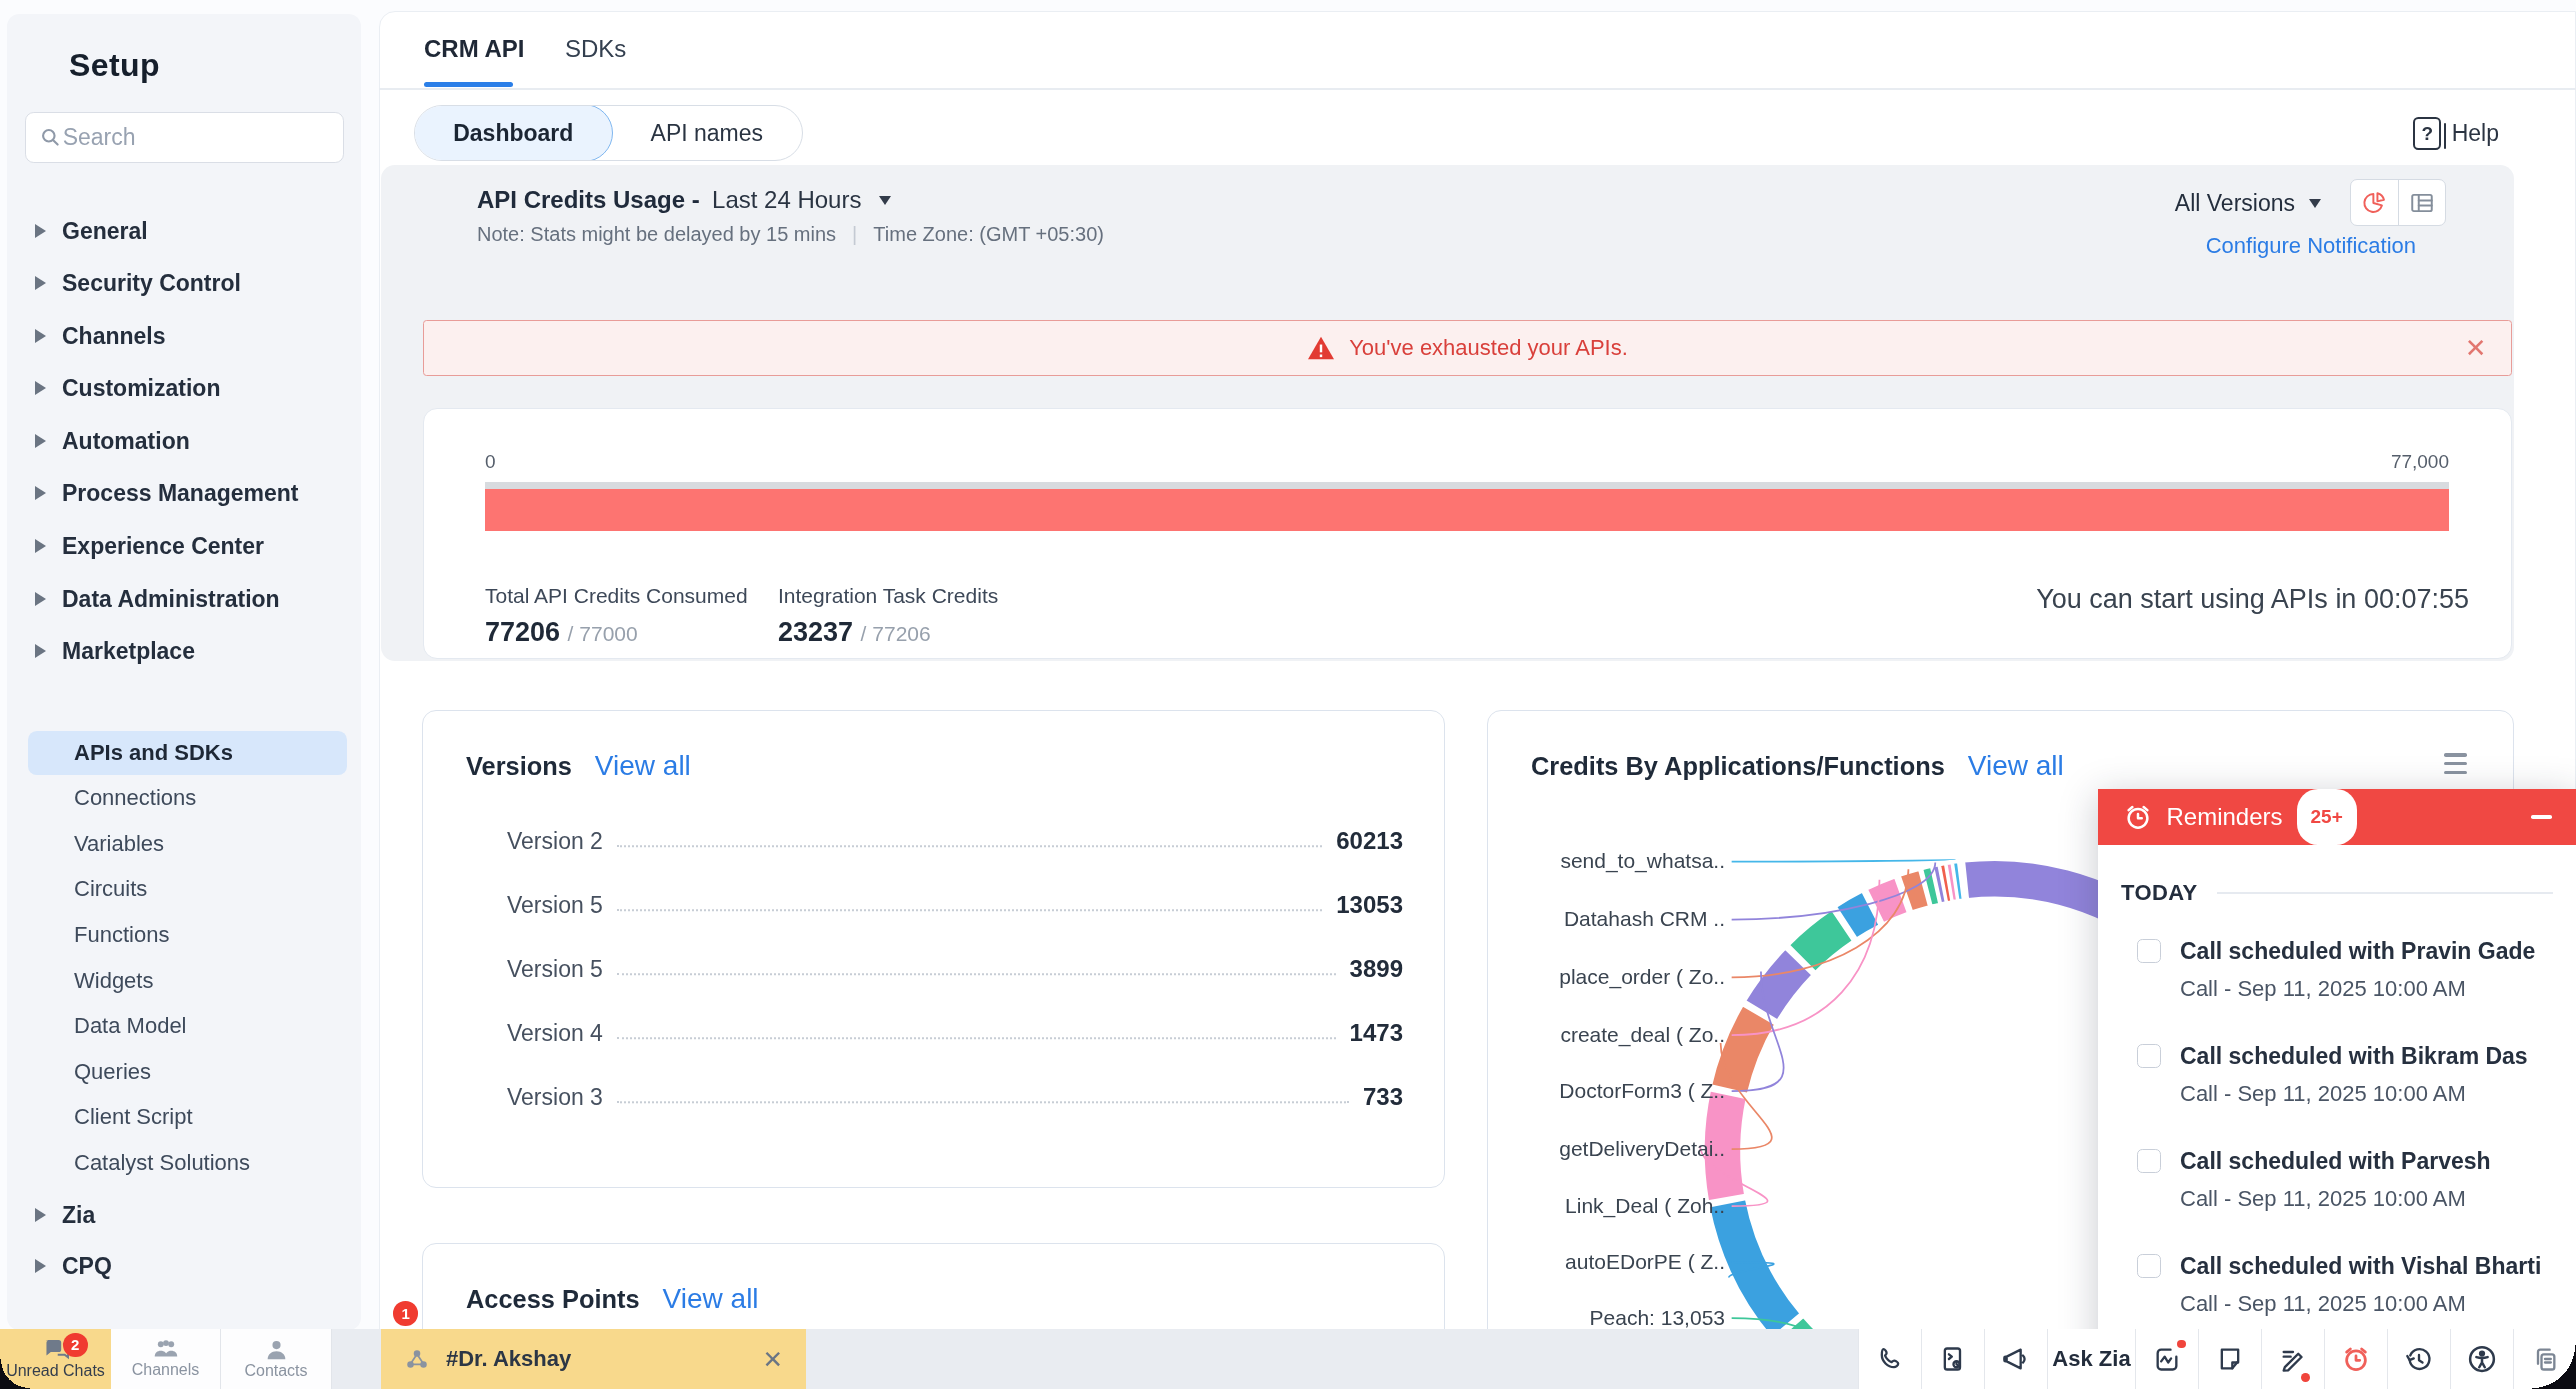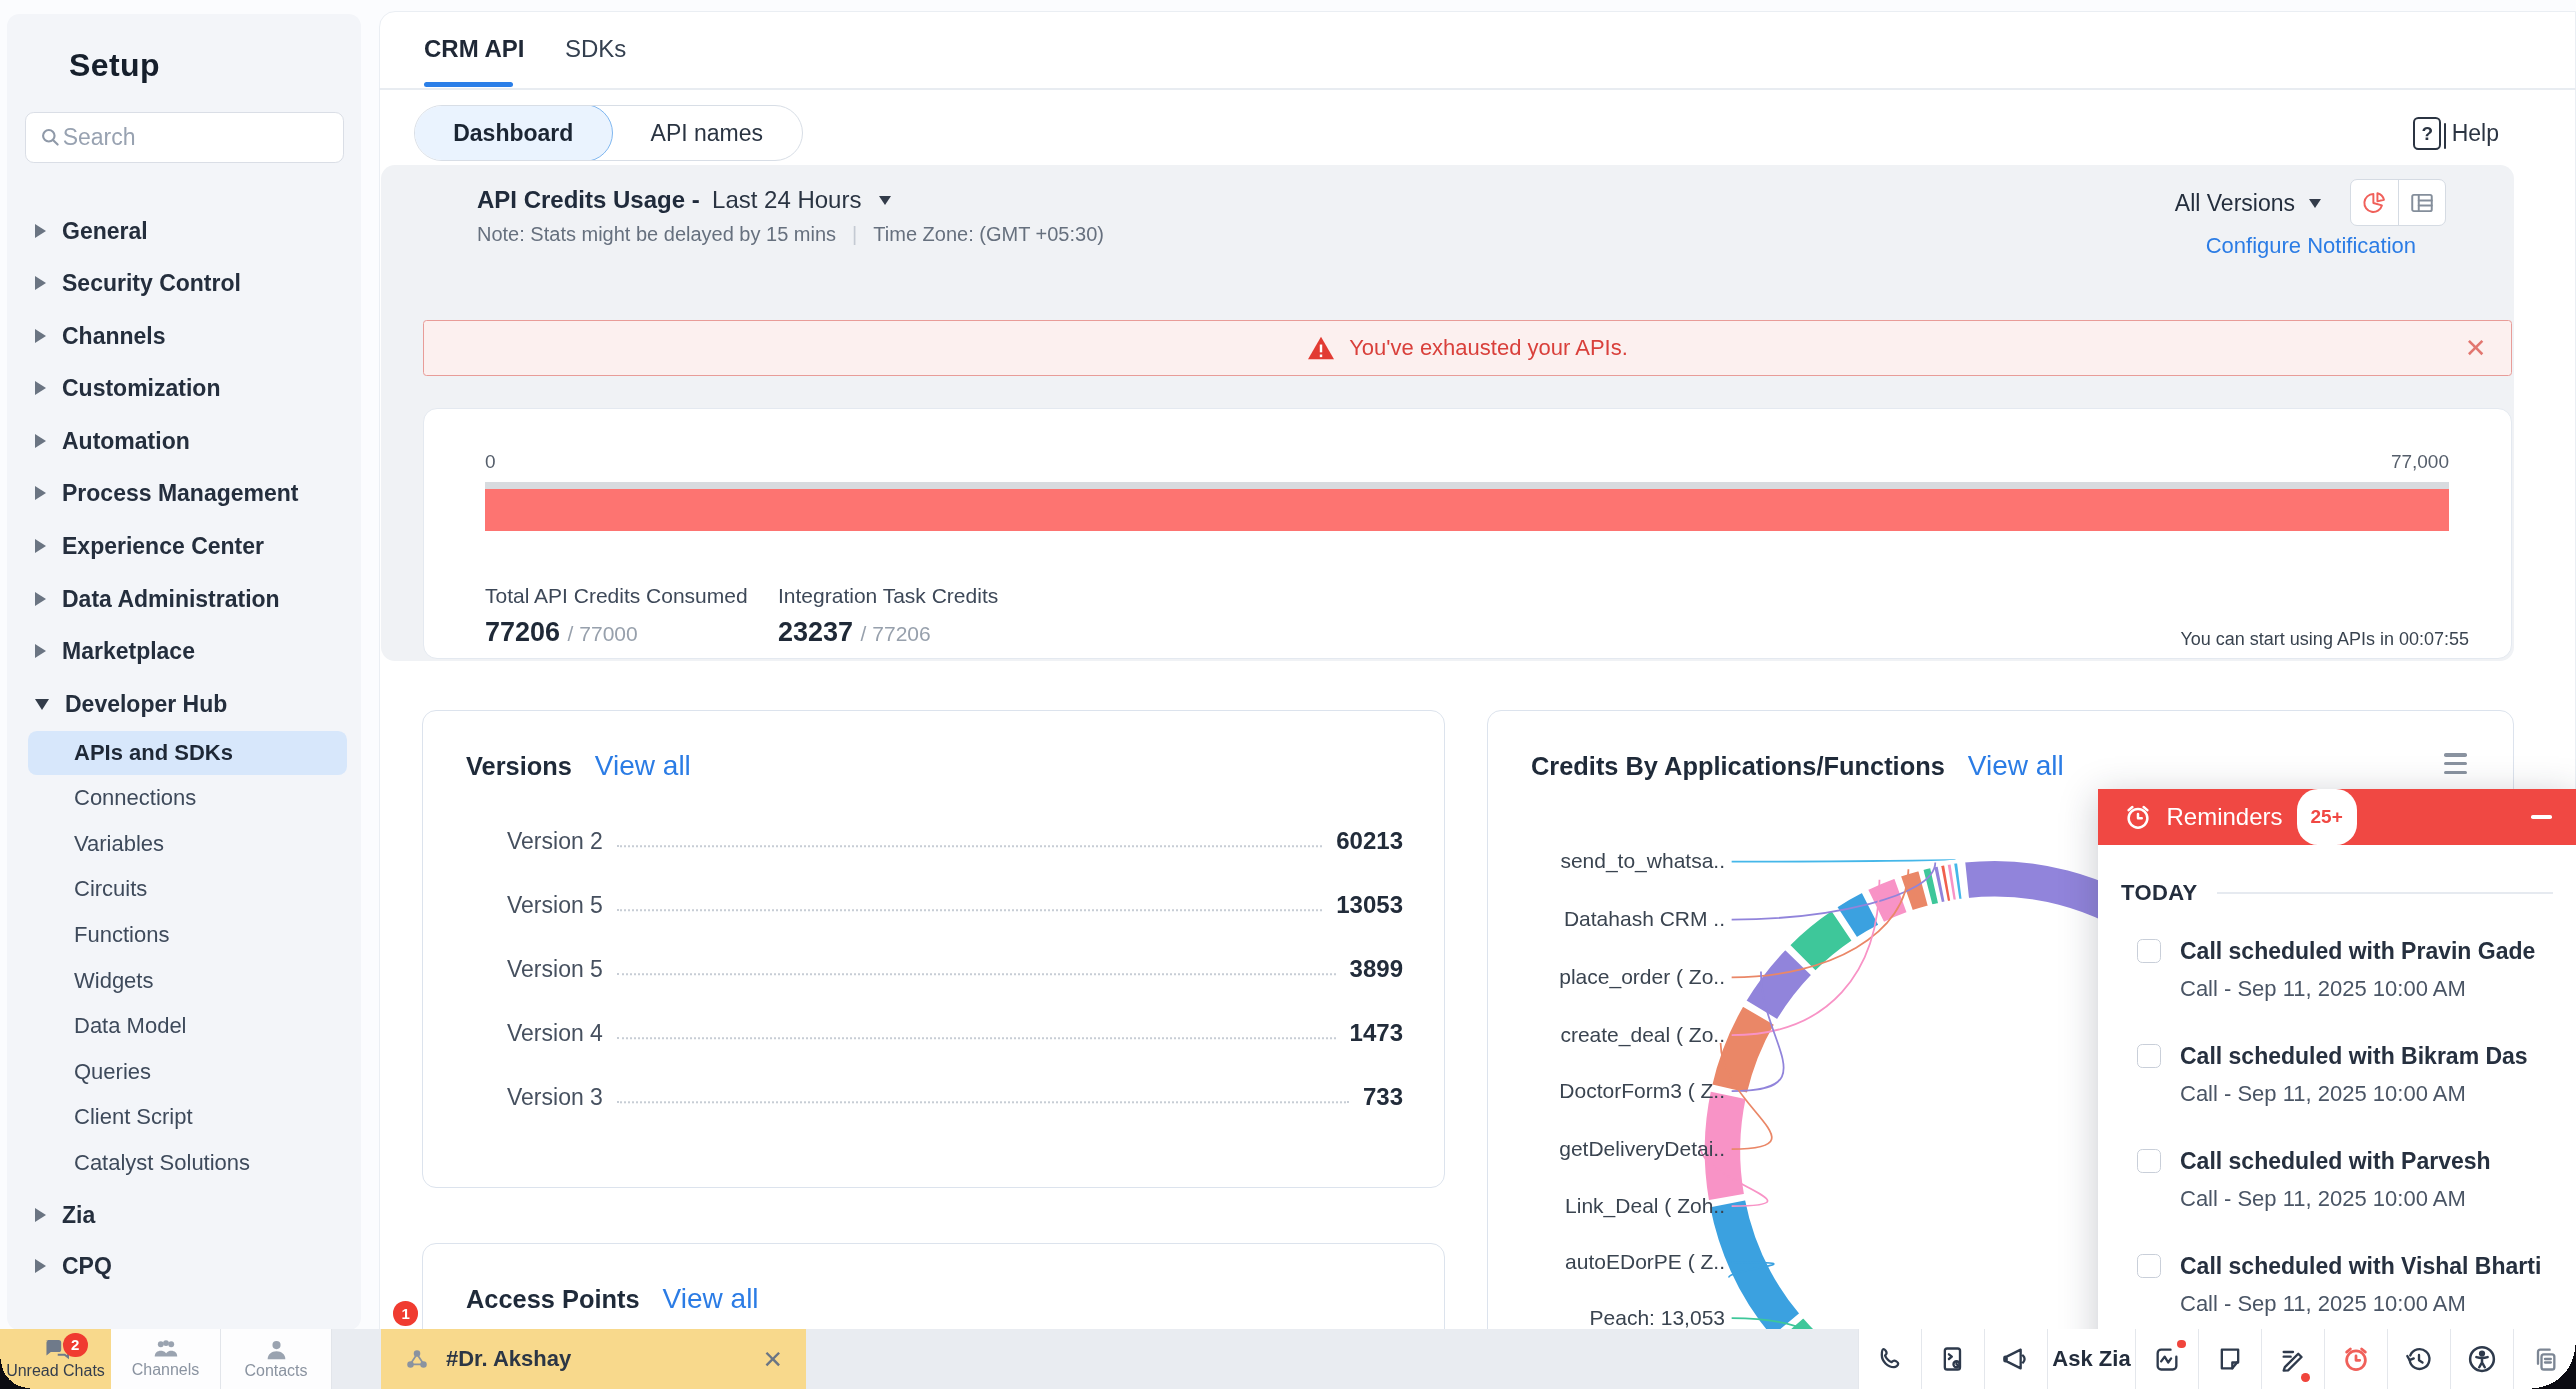--- a/index.html
+++ b/index.html
@@ -58,21 +58,21 @@
 
   
   #bar-card { left:42px; top:243px; width:2089px; height:251px; background:#fff; border:0.9px solid #e4e9f0; border-radius:14px;}
   #bar-wrap { left:61px; top:42px; width:1964px;}
   .bar-axis { display:flex; justify-content:space-between; font-size:19px; color:#555e6b; margin-bottom:8.8px;}
   #bar-track { height:7px; background:#d8dbdf;}
   #bar-fill { height:42px; background:#fd7471;}
   .stat { position:absolute; top:175px; font-size:21px; color:#3d4858;}
   .stat .num { margin-top:8.8px; font-size:27px; font-weight:bold; color:#1f2937;}
   .stat .den { font-size:21px; font-weight:normal; color:#97a0ac;}
-  #countdown { position:absolute; right:42px; top:175px; font-size:18px; color:#39434f;margin-top:45px;}
+  #countdown { position:absolute; right:42px; top:175px; font-size:27px; color:#39434f;}
 
   
   .card { position:absolute; background:#fff; border:0.9px solid #dce3ed; border-radius:14px; z-index:1;}
   .card-title-row { position:absolute; left:43px; top:39px; display:flex; align-items:baseline; gap:23px;}
   .card-title { font-size:25.4px; font-weight:bold; color:#1f2a39;}
   .view-all { font-size:28px; color:#2b7ce5; cursor:pointer;}
   #versions-card { left:422px; top:710px; width:1023px; height:478px;}
   #versions-rows { position:absolute; left:84px; right:41px; top:98px;}
   .vrow { height:64px; display:flex; align-items:center;}
   .vrow .lbl { font-size:23px; color:#46505f;}
@@ -161,24 +161,20 @@
       <span class="caret-r"></span>
       <span>Experience Center</span>
     </div>
   <div class="nav-item" style="top:563px">
       <span class="caret-r"></span>
       <span>Data Administration</span>
     </div>
   <div class="nav-item" style="top:615px">
       <span class="caret-r"></span>
       <span>Marketplace</span>
-    </div>
-  <div class="nav-item" style="top:668px">
-      <span class="caret-d"></span>
-      <span>Developer Hub</span>
     </div>
   <div class="sub-item active" style="top:717px">
       <span>APIs and SDKs</span>
     </div>
   <div class="sub-item" style="top:762px">
       <span>Connections</span>
     </div>
   <div class="sub-item" style="top:808px">
       <span>Variables</span>
     </div>

